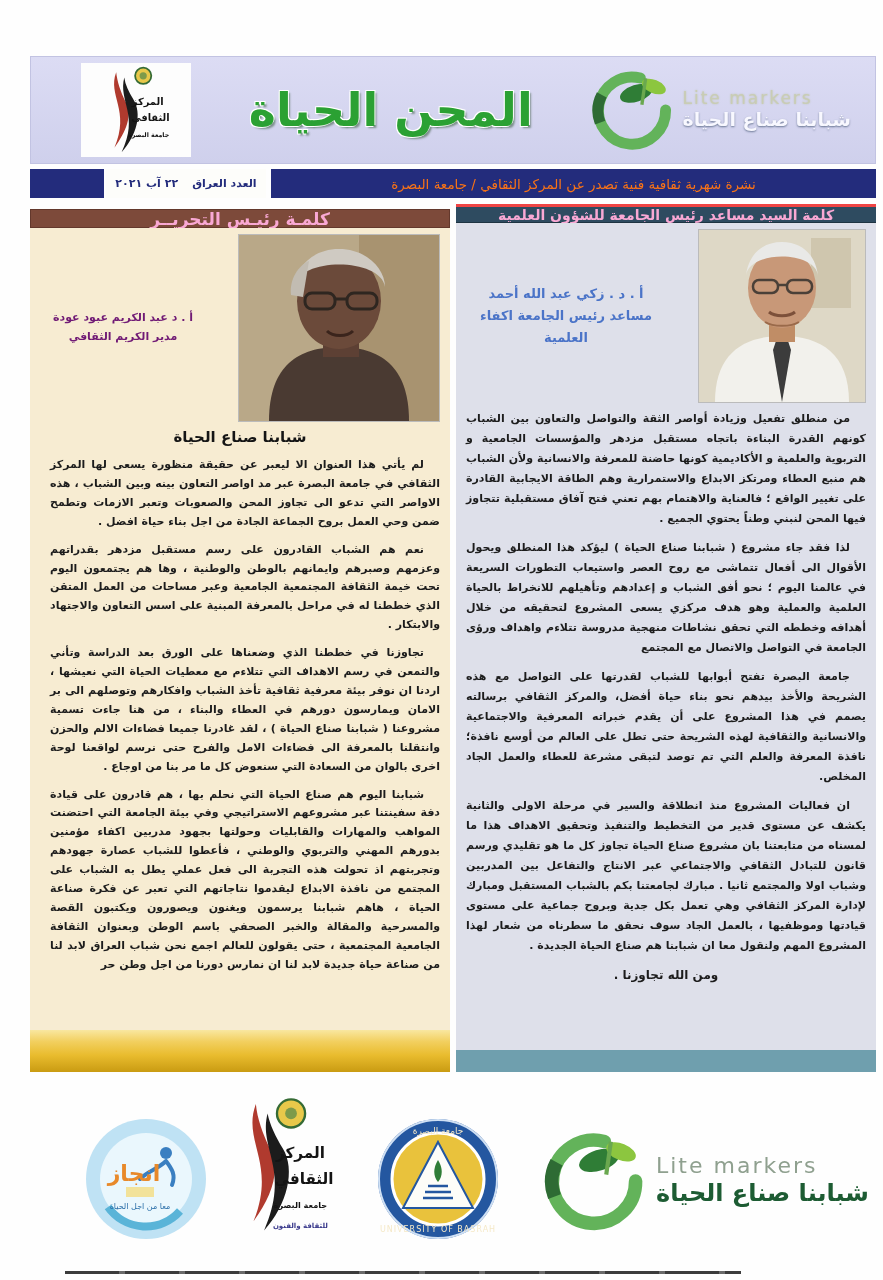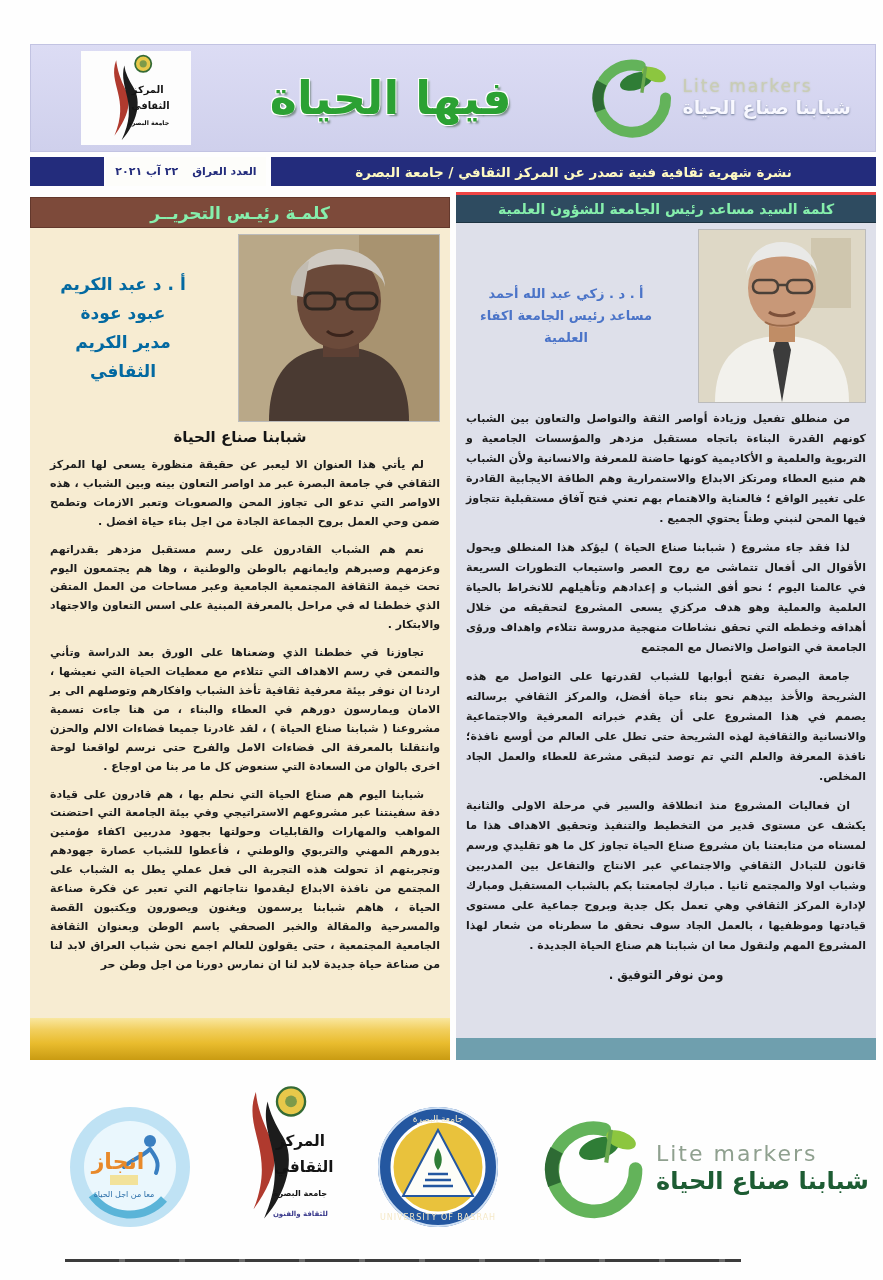--- a/index.html
+++ b/index.html
@@ -2,21 +2,21 @@
 <html lang="ar"><head>
 <meta charset="utf-8">
 <style>
   * { margin:0; padding:0; box-sizing:border-box; }
   html,body { width:883px; }
   body {
     width:883px; height:1280px; overflow:hidden;
     background:#fefefe;
     font-family:"DejaVu Sans","Liberation Sans",sans-serif;
   }
-  .page { width:883px; height:1280px; padding-top:44px; }
+  .page { width:883px; height:1280px; padding-top:56px; }
   .content { width:846px; margin:0 7px 0 30px; }
 
   
   .masthead {
     direction:ltr; height:108px;
     background:linear-gradient(#dcdcf4,#cfd0ec);
     display:flex; align-items:center; justify-content:space-between;
     padding:6px 10px; border:1px solid #c2c3e2;
   }
   .masthead-logo-box {
@@ -38,62 +38,62 @@
   .info-bar { direction:ltr; display:flex; height:29px; margin-top:5px; align-items:stretch; }
   .navy { background:#232c7c; }
   .info-block { width:74px; margin-right:2px; }
   .issue-seg {
     width:160px; background:#fdfdfa; display:flex; align-items:center;
     justify-content:center; gap:14px; direction:rtl;
     font-size:11px; font-weight:bold; color:#232c7c;
   }
   .info-strip {
     flex:1; margin-left:5px; display:flex; align-items:center; justify-content:center;
-    color:#fef9c3; font-size:13.5px; font-weight:bold; direction:rtl;
+    color:#f97316; font-size:13.5px; font-weight:normal; direction:rtl;
   }
 
   
   .columns { direction:ltr; display:flex; gap:6px; margin-top:6px; height:868px; }
   .col { width:420px; display:flex; flex-direction:column; }
   .col-header {
-    height:31px; display:flex; align-items:center; justify-content:center;
-    color:#86efac; font-weight:bold; direction:rtl;
+    height:19px; display:flex; align-items:center; justify-content:center;
+    color:#f9a8d4; font-weight:bold; direction:rtl;
   }
   .col-header.brown { background:#7d4a3a; font-size:17px; border:1px solid #63382c; margin-top:5px; }
   .col-header.slate { background:#2e4b60; font-size:14px; border-top:3px solid #ef4444; border-bottom:1px solid #1e3442; }
   .col-body { flex:1; direction:rtl; padding:6px 10px 4px 10px; overflow:hidden; }
   .col-body.cream  { background:#f7ecd2; }
   .col-body.lavender { background:#dee0ea; }
 
   .person-row { display:flex; direction:rtl; align-items:center; margin-bottom:6px;gap:32px; }
   .photo { flex:none; border:1px solid #bbb; }
   .photo svg { display:block; }
   .caption { flex:1; text-align:center; font-weight:bold; line-height:1.7; direction:rtl; }
   .caption-right { color:#4b74c8; font-size:13px; }
-  .caption-left  { color:#0369a1; font-size:17px; }
+  .caption-left  { color:#701a75; font-size:11px; }
 
   .body-heading { text-align:center; font-weight:bold; font-size:15px; color:#151515; margin:4px 0 10px; }
   .col-body p {
     font-size:11px; font-weight:bold; color:#1c1c1c;
     text-align:justify; text-indent:16px; margin-bottom:9px;
   }
   .col-body.cream p { line-height:1.72;margin-left:10px; }
   .col-body.lavender p { line-height:1.82; }
   .closing { text-align:center !important; text-indent:0 !important; color:#1f3b73; font-size:12px !important; }
 
   .bar-gold {
     height:42px; margin-top:auto;
     background:linear-gradient(#f9e7a0 0%, #f2cf5e 28%, #e9bc2e 60%, #c99b12 100%);
   }
   .bar-teal { height:22px; margin-top:auto; background:#6f9fae; }
 
   
   .footer-logos { position:relative; height:165px; margin-top:26px; direction:ltr; }
   .flogo { position:absolute; top:50%; transform:translateY(-50%); }
-  .flogo.injaz { left:36px; }
+  .flogo.injaz { left:52px; }
   .flogo.cultural { left:195px; top:46%; }
   .flogo.basrah { left:345px; }
   .flogo.lite { left:512px; display:flex; align-items:center; gap:10px; }
   .lite-texts { display:flex; flex-direction:column; line-height:1.2; }
   .lite-en { font-size:22px; color:#8fa08f; letter-spacing:2px; }
   .lite-ar { font-size:24px; font-weight:bold; color:#1d5c33; direction:rtl; }
 
   .bottom-line {
     height:3px; width:676px; margin:8px 0 0 65px;
     background:repeating-linear-gradient(90deg,#3c3c3c 0 54px,#6a6a6a 54px 60px);
@@ -112,21 +112,21 @@
         <path d="M28 8 C18 34 44 50 26 92 C39 74 47 55 38 40 C33 30 29 18 28 8 Z" fill="#b03a2e"></path>
         <path d="M37 14 C30 40 54 56 34 97 C51 78 57 54 47 38 C42 30 38 22 37 14 Z" fill="#1c1c1c"></path>
         <g fill="#141414" font-family="DejaVu Sans, sans-serif" font-weight="bold" text-anchor="middle">
           <text x="63" y="44" font-size="11">المركز</text>
           <text x="66" y="62" font-size="11">الثقافي</text>
           <text x="64" y="80" font-size="7">جامعة البصرة</text>
         </g>
       </svg>
     </div>
 
-    <h1 class="masthead-title">فيها الحياة</h1>
+    <h1 class="masthead-title">المحن الحياة</h1>
 
     <div class="masthead-brand">
       <svg width="84" height="84" viewBox="0 0 100 100">
         <path d="M90 50 A40 40 0 1 1 60 12" fill="none" stroke="#63b35a" stroke-width="13" stroke-linecap="round"></path>
         <path d="M12 65 A40 40 0 0 1 14 32" fill="none" stroke="#2e6b34" stroke-width="13"></path>
         <ellipse cx="55" cy="30" rx="20" ry="10" fill="#2f7d36" transform="rotate(-18 55 30)"></ellipse>
         <ellipse cx="76" cy="22" rx="15" ry="8" fill="#8cc63f" transform="rotate(22 76 22)"></ellipse>
         <rect x="62" y="12" width="4" height="32" fill="#6aa84f" transform="rotate(8 64 28)"></rect>
       </svg>
       <div class="brand-texts">
@@ -202,21 +202,21 @@
           </div>
           <div class="caption caption-right">
             <div>أ . د . زكي عبد الله أحمد</div>
             <div>مساعد رئيس الجامعة اكفاء العلمية</div>
           </div>
         </div>
         <p>من منطلق تفعيل وزيادة أواصر الثقة والتواصل والتعاون بين الشباب كونهم القدرة البناءة باتجاه مستقبل مزدهر والمؤسسات الجامعية و التربوية والعلمية و الأكاديمية كونها حاضنة للمعرفة والانسانية ولأن الشباب هم منبع العطاء ومرتكز الابداع والاستمرارية وهم الطاقة الايجابية القادرة على تغيير الواقع ؛ فالعناية والاهتمام بهم تعني فتح آفاق مستقبلية تتجاوز فيها المحن لنبني وطناً يحتوي الجميع .</p>
         <p>لذا فقد جاء مشروع ( شبابنا صناع الحياة ) ليؤكد هذا المنطلق ويحول الأقوال الى أفعال تتماشى مع روح العصر واستيعاب التطورات السريعة في عالمنا اليوم ؛ نحو أفق الشباب و إعدادهم وتأهيلهم للانخراط بالحياة العلمية والعملية وهو هدف مركزي يسعى المشروع لتحقيقه من خلال أهدافه وخططه التي تحقق نشاطات منهجية مدروسة تتلاءم واهداف ورؤى الجامعة في التواصل والاتصال مع المجتمع</p>
         <p>جامعة البصرة تفتح أبوابها للشباب لقدرتها على التواصل مع هذه الشريحة والأخذ بيدهم نحو بناء حياة أفضل، والمركز الثقافي برسالته يصمم في هذا المشروع على أن يقدم خبراته المعرفية والاجتماعية والانسانية والثقافية لهذه الشريحة حتى تطل على العالم من أوسع نافذة؛ نافذة المعرفة والعلم التي تم توصد لتبقى مشرعة للعطاء والعمل الجاد المخلص.</p>
         <p>ان فعاليات المشروع منذ انطلاقة والسير في مرحلة الاولى والثانية يكشف عن مستوى قدير من التخطيط والتنفيذ وتحقيق الاهداف هذا ما لمسناه من متابعتنا بان مشروع صناع الحياة تجاوز كل ما هو تقليدي ورسم قانون للتبادل الثقافي والاجتماعي عبر الانتاج والتفاعل بين المدربين وشباب اولا والمجتمع ثانيا . مبارك لجامعتنا بكم بالشباب المستقبل ومبارك لإدارة المركز الثقافي وهي تعمل بكل جدية وبروح جماعية على مستوى قيادتها وموظفيها ، بالعمل الجاد سوف نحقق ما سطرناه من شعار لهذا المشروع المهم ولنقول معا ان شبابنا هم صناع الحياة الجديدة .</p>
-        <p class="closing">ومن نوفر التوفيق .</p>
+        <p class="closing">ومن الله تجاوزنا .</p>
       </div>
       <div class="bar-teal"></div>
     </section>
   </main>
 
   <footer class="footer-logos content">
 
     <div class="flogo injaz">
       <svg width="128" height="128" viewBox="0 0 128 128">
         <circle cx="64" cy="64" r="60" fill="#bfe2f4"></circle>

